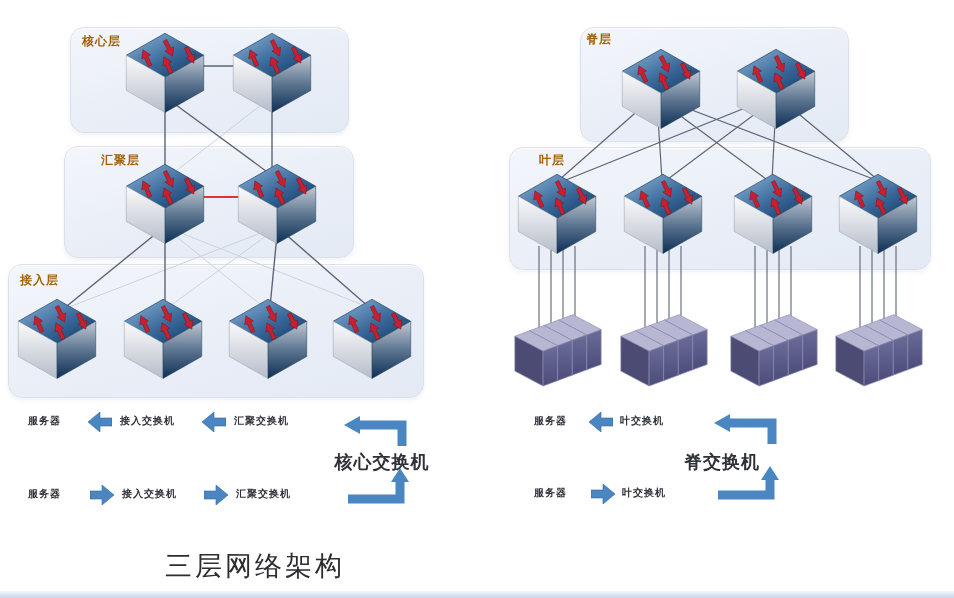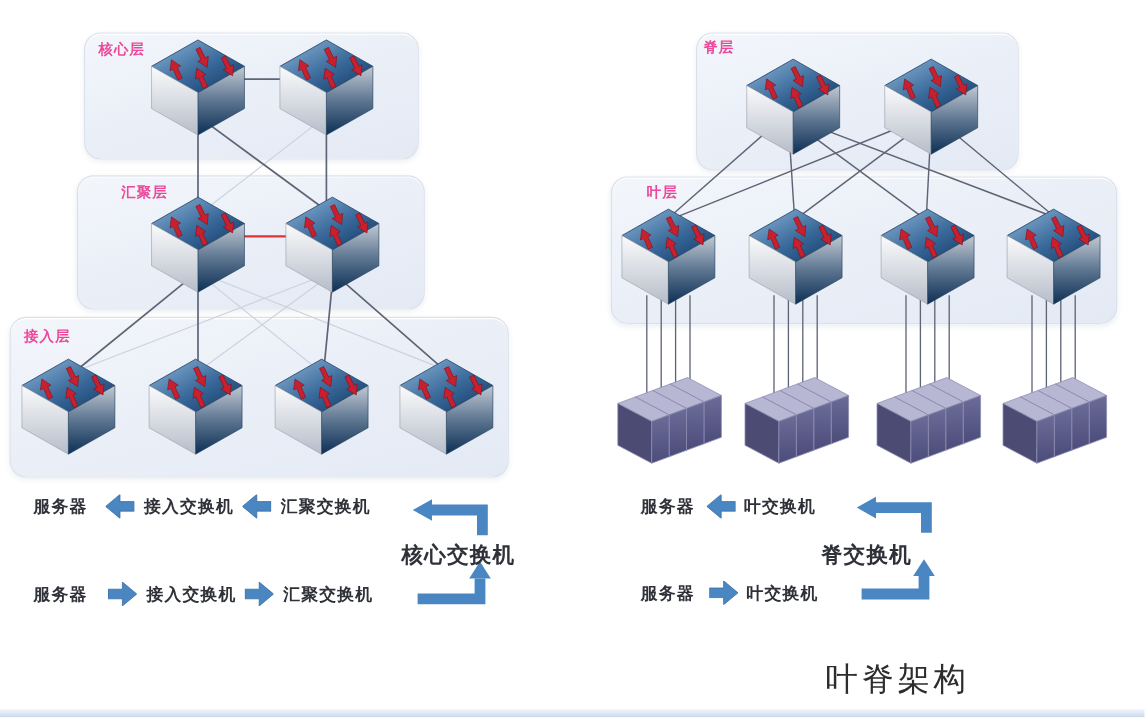--- a/index.html
+++ b/index.html
@@ -1,23 +1,23 @@
 <!DOCTYPE html>
 <html><head>
 <meta charset="utf-8">
 <style>
   html,body{margin:0;padding:0;background:#fff;}
   body{font-family:"DejaVu Sans","Liberation Sans",sans-serif;}
   #stage{position:relative;width:954px;height:598px;background:#ffffff;overflow:hidden;}
   .layer-box{position:absolute;border-radius:14px;border:1px solid #dbe1ec;
     background:linear-gradient(165deg,#f3f6fb 0%,#e9eef7 55%,#e4eaf4 100%);
     box-shadow:0 2px 4px rgba(90,110,150,0.10), inset 0 1px 0 #ffffff;}
-  .layer-label{position:absolute;font-size:12px;font-weight:bold;color:#ec4899;letter-spacing:1px;}
+  .layer-label{position:absolute;font-size:12px;font-weight:bold;color:#a16207;letter-spacing:1px;}
   #netsvg{position:absolute;left:0;top:0;pointer-events:none;}
-  .legend-text{position:absolute;font-size:14px;font-weight:bold;color:#2e3138;letter-spacing:1px;white-space:nowrap;}
+  .legend-text{position:absolute;font-size:10px;font-weight:bold;color:#2e3138;letter-spacing:1px;white-space:nowrap;}
   .loop-label{position:absolute;font-size:18px;font-weight:bold;color:#2e3138;text-align:center;letter-spacing:1px;}
   .diagram-title{position:absolute;font-size:27px;color:#2d2d30;text-align:center;letter-spacing:3px;font-weight:500;}
   .legend-arrow{position:absolute;}
   #bottom-strip{position:absolute;left:0;bottom:0;width:954px;height:7px;
     background:linear-gradient(to bottom,#f2f6fb,#c9d6ea);}
 </style>
 </head>
 <body>
 
 <div id="stage">
@@ -230,16 +230,16 @@
       <path d="M66,38 L66,17 L24,17" stroke="#4a86c2" stroke-width="9" fill="none"></path>
       <polygon points="24,8 24,26 8,17" fill="#4a86c2"></polygon>
     </g>
     <g>
       <path d="M12,89 L64,89 L64,74" stroke="#4a86c2" stroke-width="9" fill="none"></path>
       <polygon points="55,74 73,74 64,60" fill="#4a86c2"></polygon>
     </g>
   </svg>
   <div class="loop-label" style="left:680px;top:450px;width:84px;">脊交换机</div>
 
-  <div class="diagram-title" style="left:658px;top:548px;width:180px;">叶脊架构</div>
+  <div class="diagram-title" style="left:140px;top:548px;width:230px;">三层网络架构</div>
 
   <div id="bottom-strip"></div>
 </div>
 
 </body></html>

